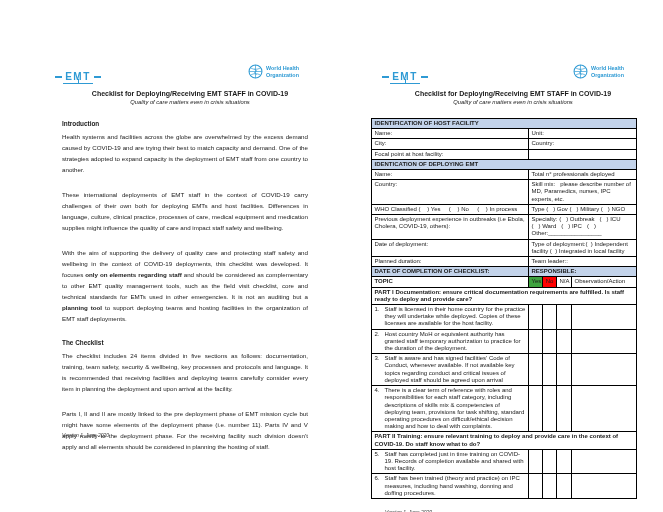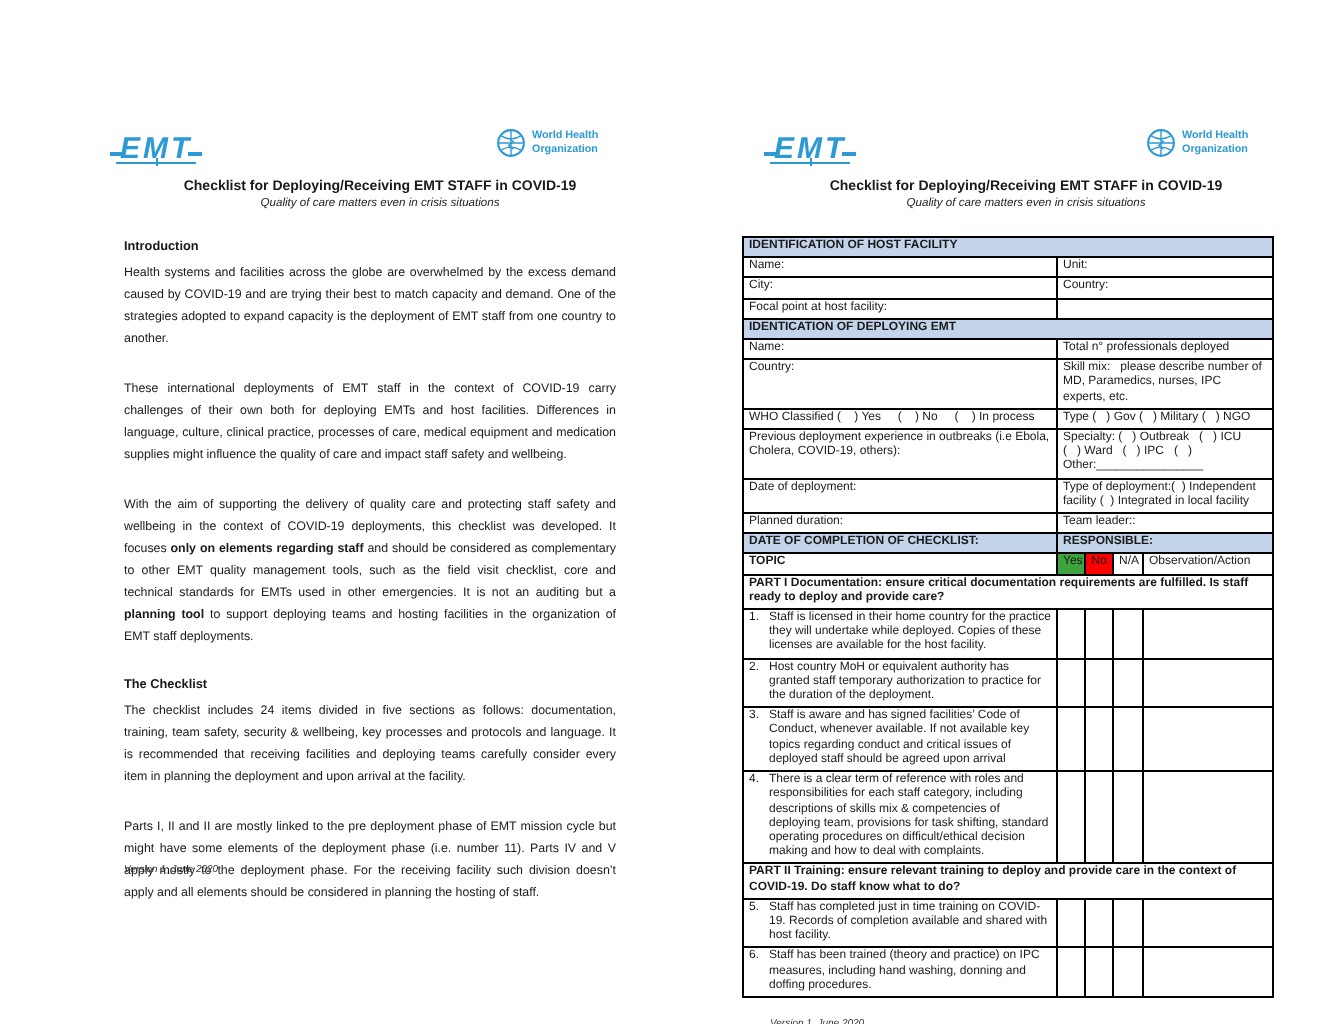--- a/index.html
+++ b/index.html
@@ -11,22 +11,22 @@
   }
   *{box-sizing:border-box;}
   html,body{margin:0;padding:0;width:663px;height:512px;overflow:hidden;
     background:#ffffff;font-family:"Liberation Sans",sans-serif;color:var(--ink);}
   .page{position:absolute;top:0;height:512px;background:#fff;}
   #page-left{left:0;width:331px;}
   #page-right{left:331px;width:332px;}
 
   
   .emt-logo{position:absolute;width:40px;height:14px;text-align:center;}
-  .emt-word{color:var(--blue);font-weight:bold;font-size:15px;letter-spacing:1.5px;
-    line-height:10px;display:inline-block;border-bottom:1.4px solid var(--blue);padding:0 2px 1px 2px;font-style:italic;}
+  .emt-word{color:var(--blue);font-weight:bold;font-size:10px;letter-spacing:1.5px;
+    line-height:10px;display:inline-block;border-bottom:1.4px solid var(--blue);padding:0 2px 1px 2px;}
   .emt-dash{position:absolute;bottom:2.2px;height:1.4px;width:7px;background:var(--blue);}
   .emt-dash.l{left:-3px;} .emt-dash.r{right:-3px;}
   .emt-desc{position:absolute;left:50%;bottom:-2.5px;width:1.4px;height:4px;background:var(--blue);}
   .who-logo{position:absolute;display:flex;align-items:center;gap:3px;}
   .who-text{color:var(--blue);font-size:5.4px;font-weight:bold;line-height:6.2px;}
 
   
   .title-block{position:absolute;text-align:center;}
   .doc-title{font-size:7px;font-weight:bold;line-height:9px;}
   .doc-subtitle{font-size:5.8px;font-style:italic;line-height:7px;margin-top:1px;}

